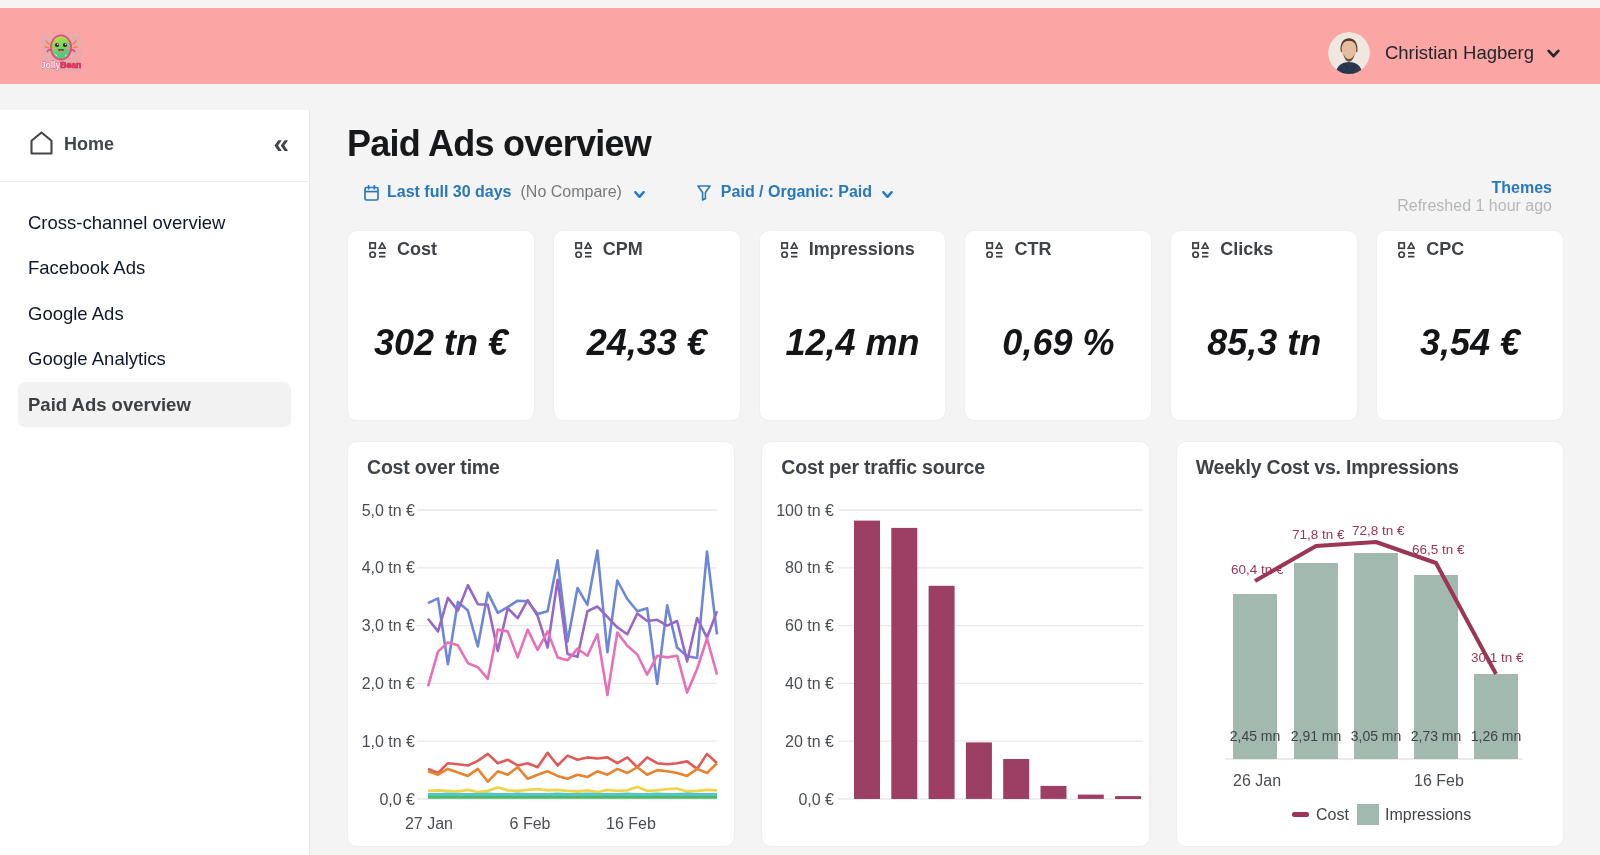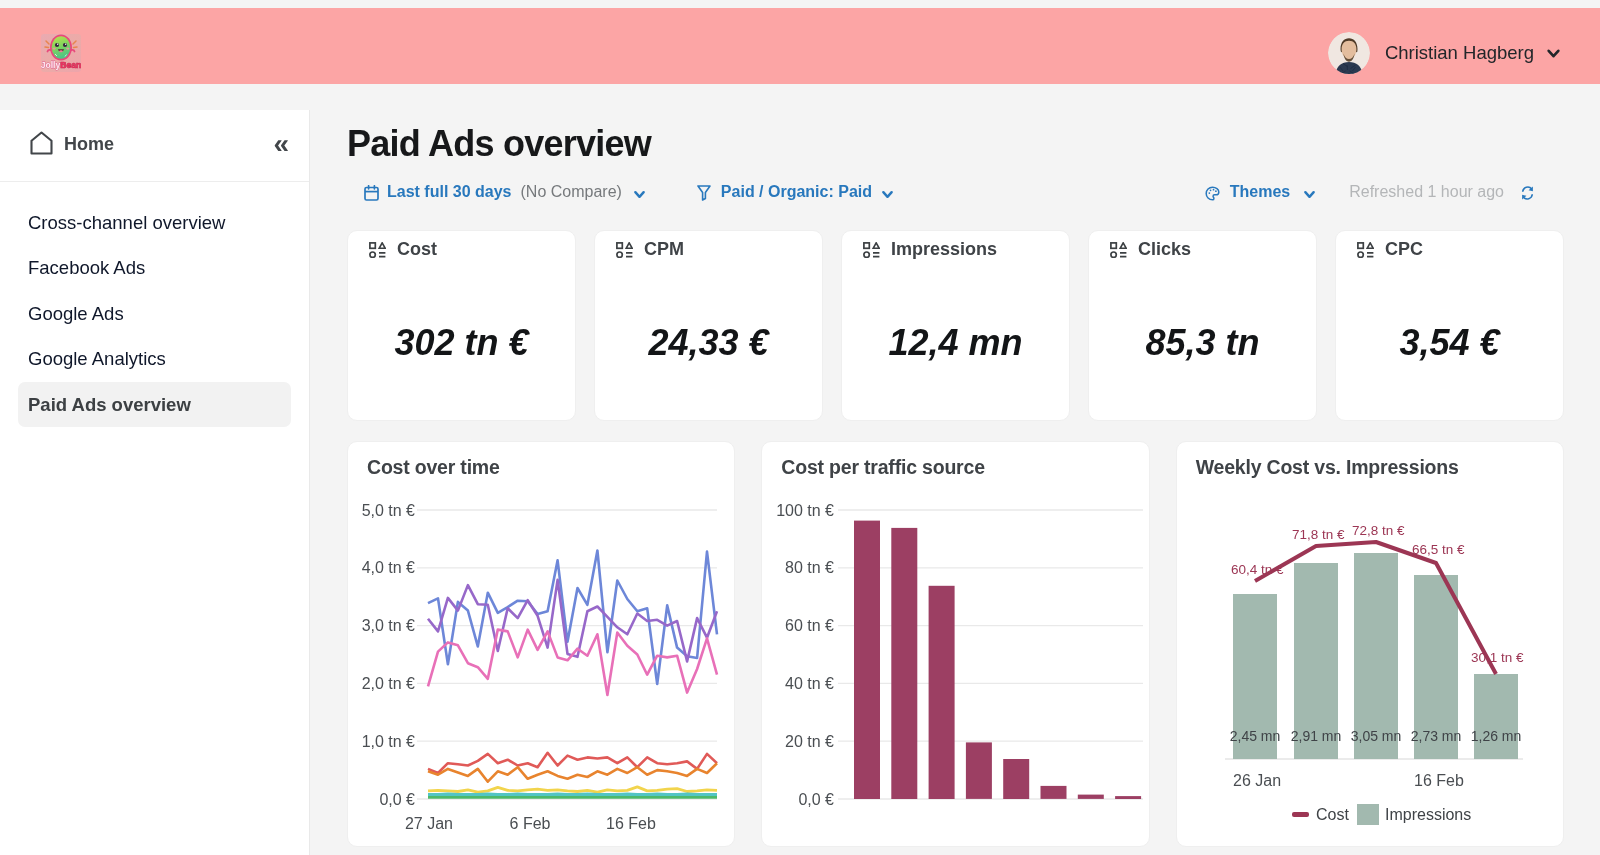--- a/index.html
+++ b/index.html
@@ -111,21 +111,21 @@
         <path d="M2.5 4.5 L7 9.5 L11.5 4.5" fill="none" stroke="#2878bd" stroke-width="2.6" stroke-linecap="round" stroke-linejoin="round"></path>
       </svg>
     <svg style="margin-left:51px" width="14" height="16" viewBox="0 0 14 16">
         <path d="M1 1 H13 L8.4 7.5 V13.5 L5.6 15 V7.5 Z" fill="none" stroke="#2878bd" stroke-width="1.6" stroke-linejoin="round"></path>
       </svg>
     <span class="blue" style="margin-left:10px">Paid / Organic: Paid</span>
     <svg style="margin-left:9px" width="13" height="13" viewBox="0 0 14 14">
         <path d="M2.5 4.5 L7 9.5 L11.5 4.5" fill="none" stroke="#2878bd" stroke-width="2.6" stroke-linecap="round" stroke-linejoin="round"></path>
       </svg>
   </div>
-  <div class="filters" style="left:auto; right:65px;">
+  <div class="filters" style="left:auto; right:48px;flex-direction:column;">
     <svg width="15" height="15" viewBox="0 0 19 19">
         <path d="M9.5 1.5 a8 8 0 1 0 0 16 c1.2 0 1.8-0.8 1.8-1.8 c0-0.6-0.3-1-0.6-1.4 c-0.3-0.4-0.5-0.8-0.5-1.3 c0-1 0.8-1.8 1.8-1.8 h2 c2.2 0 3.5-1.6 3.5-3.7 C17.5 4.3 13.9 1.5 9.5 1.5 z" fill="none" stroke="#2878bd" stroke-width="1.9"></path>
         <circle cx="5.5" cy="9" r="1.1" fill="#2878bd"></circle>
         <circle cx="7" cy="5.5" r="1.1" fill="#2878bd"></circle>
         <circle cx="10.8" cy="4.6" r="1.1" fill="#2878bd"></circle>
         <circle cx="13.8" cy="6.5" r="1.1" fill="#2878bd"></circle>
       </svg>
     <span class="blue" style="margin-left:10px">Themes</span>
     <svg style="margin-left:13px" width="13" height="13" viewBox="0 0 14 14">
         <path d="M2.5 4.5 L7 9.5 L11.5 4.5" fill="none" stroke="#2878bd" stroke-width="2.6" stroke-linecap="round" stroke-linejoin="round"></path>
@@ -167,20 +167,32 @@
         <div class="kpihead">
           <svg width="17" height="16" viewBox="0 0 17 16">
             <rect x="0.9" y="0.9" width="5.4" height="5.4" fill="none" stroke="#3c4043" stroke-width="1.7"></rect>
             <path d="M13.2 0.8 L16.2 6.3 L10.2 6.3 Z" fill="none" stroke="#3c4043" stroke-width="1.6"></path>
             <circle cx="3.6" cy="12.7" r="2.7" fill="none" stroke="#3c4043" stroke-width="1.7"></circle>
             <path d="M10 10.8 H16.4 M10 14.6 H16.4" stroke="#3c4043" stroke-width="1.7"></path>
           </svg>
           <span class="t">Impressions</span>
         </div>
         <div class="kpival">12,4 mn</div>
+      </div>
+    <div class="kpi">
+        <div class="kpihead">
+          <svg width="17" height="16" viewBox="0 0 17 16">
+            <rect x="0.9" y="0.9" width="5.4" height="5.4" fill="none" stroke="#3c4043" stroke-width="1.7"></rect>
+            <path d="M13.2 0.8 L16.2 6.3 L10.2 6.3 Z" fill="none" stroke="#3c4043" stroke-width="1.6"></path>
+            <circle cx="3.6" cy="12.7" r="2.7" fill="none" stroke="#3c4043" stroke-width="1.7"></circle>
+            <path d="M10 10.8 H16.4 M10 14.6 H16.4" stroke="#3c4043" stroke-width="1.7"></path>
+          </svg>
+          <span class="t">CTR</span>
+        </div>
+        <div class="kpival">0,69 %</div>
       </div>
     <div class="kpi">
         <div class="kpihead">
           <svg width="17" height="16" viewBox="0 0 17 16">
             <rect x="0.9" y="0.9" width="5.4" height="5.4" fill="none" stroke="#3c4043" stroke-width="1.7"></rect>
             <path d="M13.2 0.8 L16.2 6.3 L10.2 6.3 Z" fill="none" stroke="#3c4043" stroke-width="1.6"></path>
             <circle cx="3.6" cy="12.7" r="2.7" fill="none" stroke="#3c4043" stroke-width="1.7"></circle>
             <path d="M10 10.8 H16.4 M10 14.6 H16.4" stroke="#3c4043" stroke-width="1.7"></path>
           </svg>
           <span class="t">Clicks</span>

